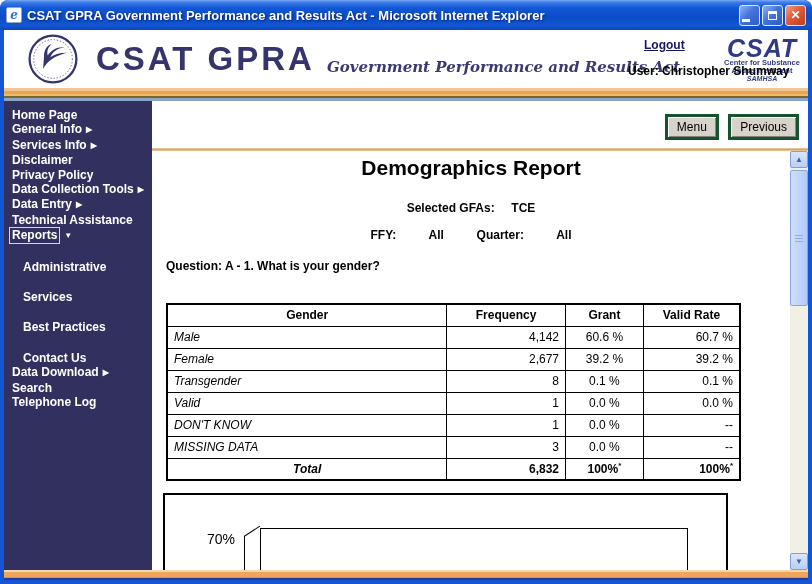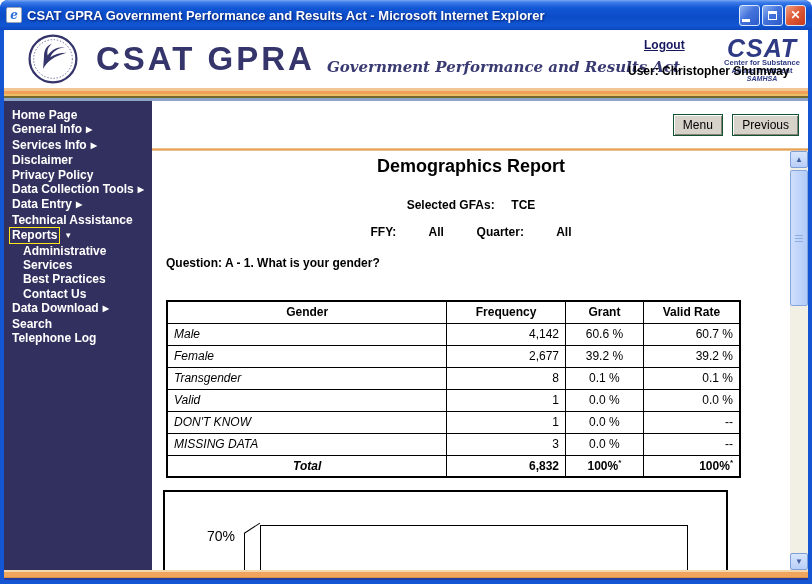--- a/index.html
+++ b/index.html
@@ -48,36 +48,36 @@
   .rule-strip { height:13px; flex:0 0 auto;
       background:linear-gradient(180deg,#F2C693 0 3px,#F0A155 3px 6px,#EBBE66 6px 8px,#75682C 8px 10px,#8EA4C6 10px 13px); }
   .bottom-strip { height:10px; flex:0 0 auto;
       background:linear-gradient(180deg,#F5D7AE 0 2px,#EFA55B 2px 7px,#D8904A 7px 8px,#233A9E 8px 10px); }
 
   
   .main { flex:1; display:flex; min-height:0; }
   .sidebar { width:148px; flex:0 0 auto; background:#31305E; color:#fff; padding-top:7px;
              font-size:12px; font-weight:bold; overflow:hidden; }
   .nav-item { padding:0 0 0 8px; line-height:14.4px; white-space:nowrap; cursor:pointer; }
-  .nav-item.indent { padding-left:19px; }
+  .nav-item.indent { padding-left:19px;margin-top:16px; }
   .nav-arrow { font-size:8px; margin-left:4px; vertical-align:1px; }
   .sel-box { display:inline-block; border:1px solid #FFE61C; padding:0 2px; margin-left:-3px; }
 
   
   .content { flex:1; display:flex; flex-direction:column; min-width:0; background:#fff; }
   .btn-row { flex:0 0 auto; height:47px; text-align:right; padding:13px 9px 0 0; }
   .win-btn { font:12px "Liberation Sans", sans-serif; color:#000; background:#D7D3CB;
-      border:1px solid #14532d; box-shadow:inset 1px 1px 0 #fff, inset -1px -1px 0 #84827B;
+      border:3px solid #14532d; box-shadow:inset 1px 1px 0 #fff, inset -1px -1px 0 #84827B;
       padding:3px 9px; margin-left:5px; cursor:pointer; }
   .content-rule { flex:0 0 auto; height:3px;
       background:linear-gradient(180deg,#E8C492 0 1px,#ED9E4F 1px 2px,#E8C492 2px 3px); }
   .body-row { flex:1; display:flex; min-height:0; }
   .report { flex:1; overflow:hidden; font-size:12px; color:#000; }
 
-  .report-title { text-align:center; font-size:18px; font-weight:bold; margin-top:5px; }
+  .report-title { text-align:center; font-size:21px; font-weight:bold; margin-top:5px; }
   .meta { text-align:center; font-weight:bold; font-size:12px; }
   .meta-gfas { margin-top:21px; }
   .meta-grant { margin-top:4px; }
   .meta-ffy { margin-top:13px; }
   .meta .gap-sm { display:inline-block; width:10px; }
   .meta .gap-md { display:inline-block; width:26px; }
   .question { font-weight:bold; margin:17px 0 0 14px; }
 
   table.data { border-collapse:collapse; margin:30px 0 0 14px; width:575px; font-size:12px;
                border:2px solid #000; }

